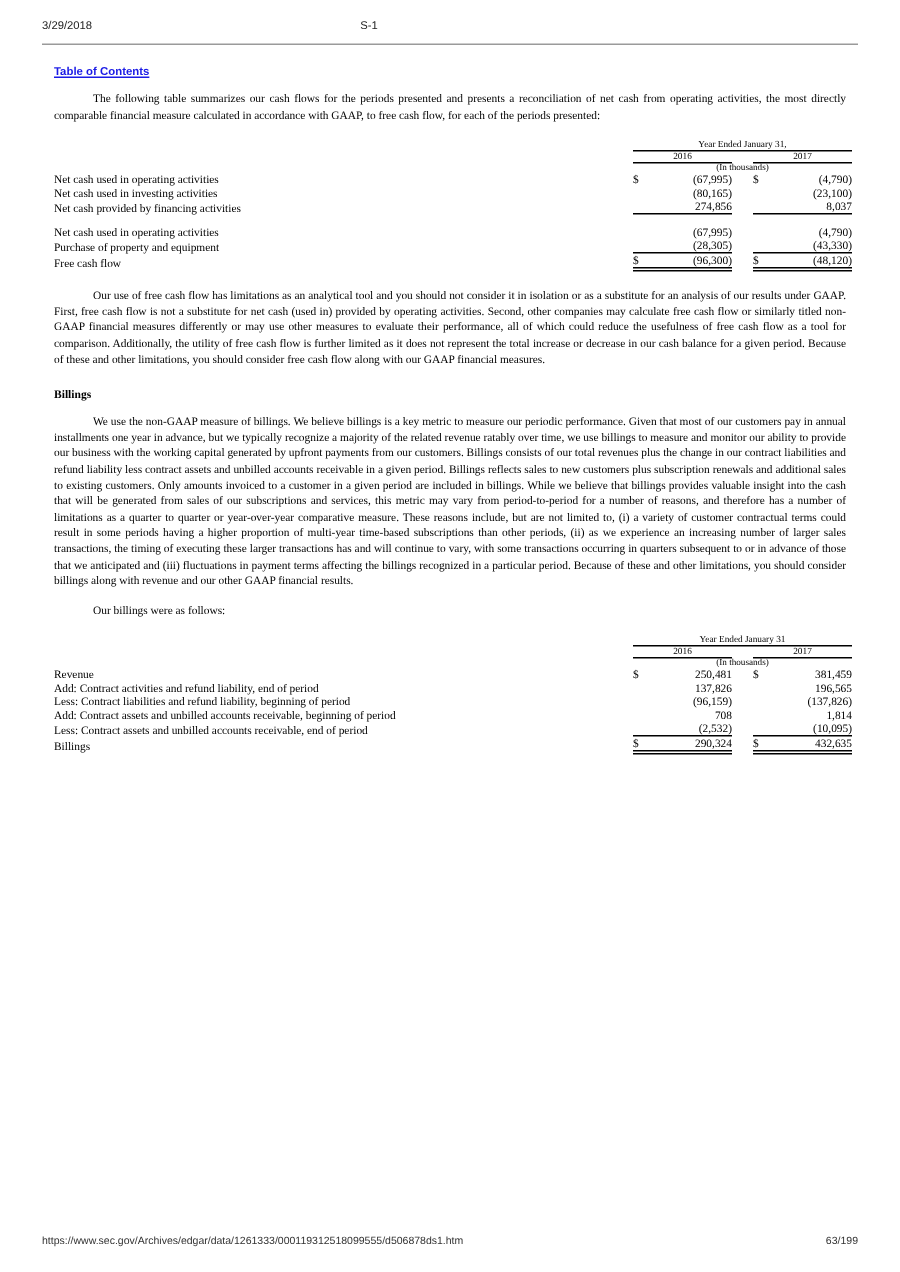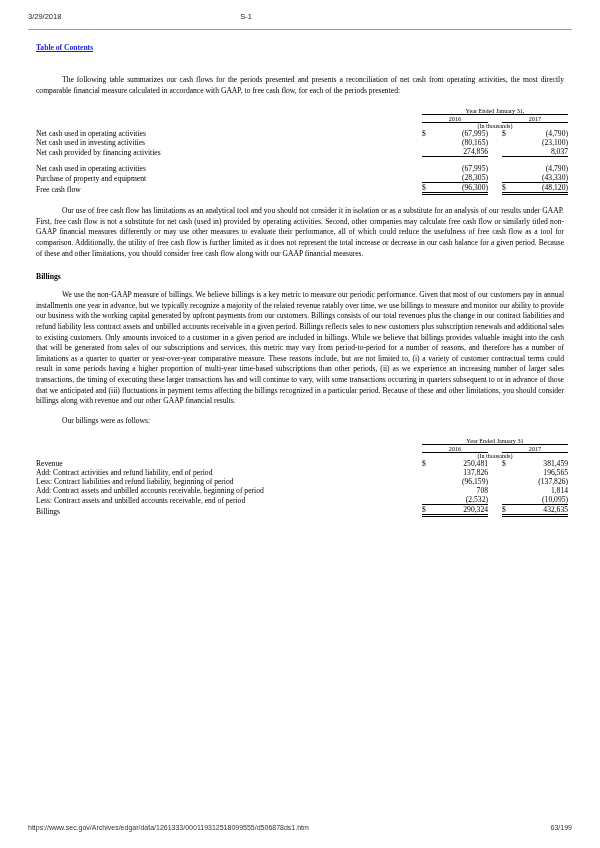--- a/index.html
+++ b/index.html
@@ -58,26 +58,26 @@
     width: 600px;
   }
   .content {
     margin: 0 36px 0 36px;
     width: 528px;
   }
 
   .toc-link {
     display: inline-block;
     margin-top: 7px;
-    margin-bottom: 23px;
+    margin-bottom: 9px;
     color: #1a1ae6;
     text-decoration: underline;
     font-weight: bold;
     font-size: 7.6px;
-    font-family: Liberation Serif, serif;
+    font-family: Liberation Sans, sans-serif;
     cursor: pointer;
   }
 
   p.para {
     margin: 0 0 0 0;
     font-size: 7.6px;
     line-height: 10.6px;
     text-align: justify;
     text-indent: 26px;
     hyphens: none;

